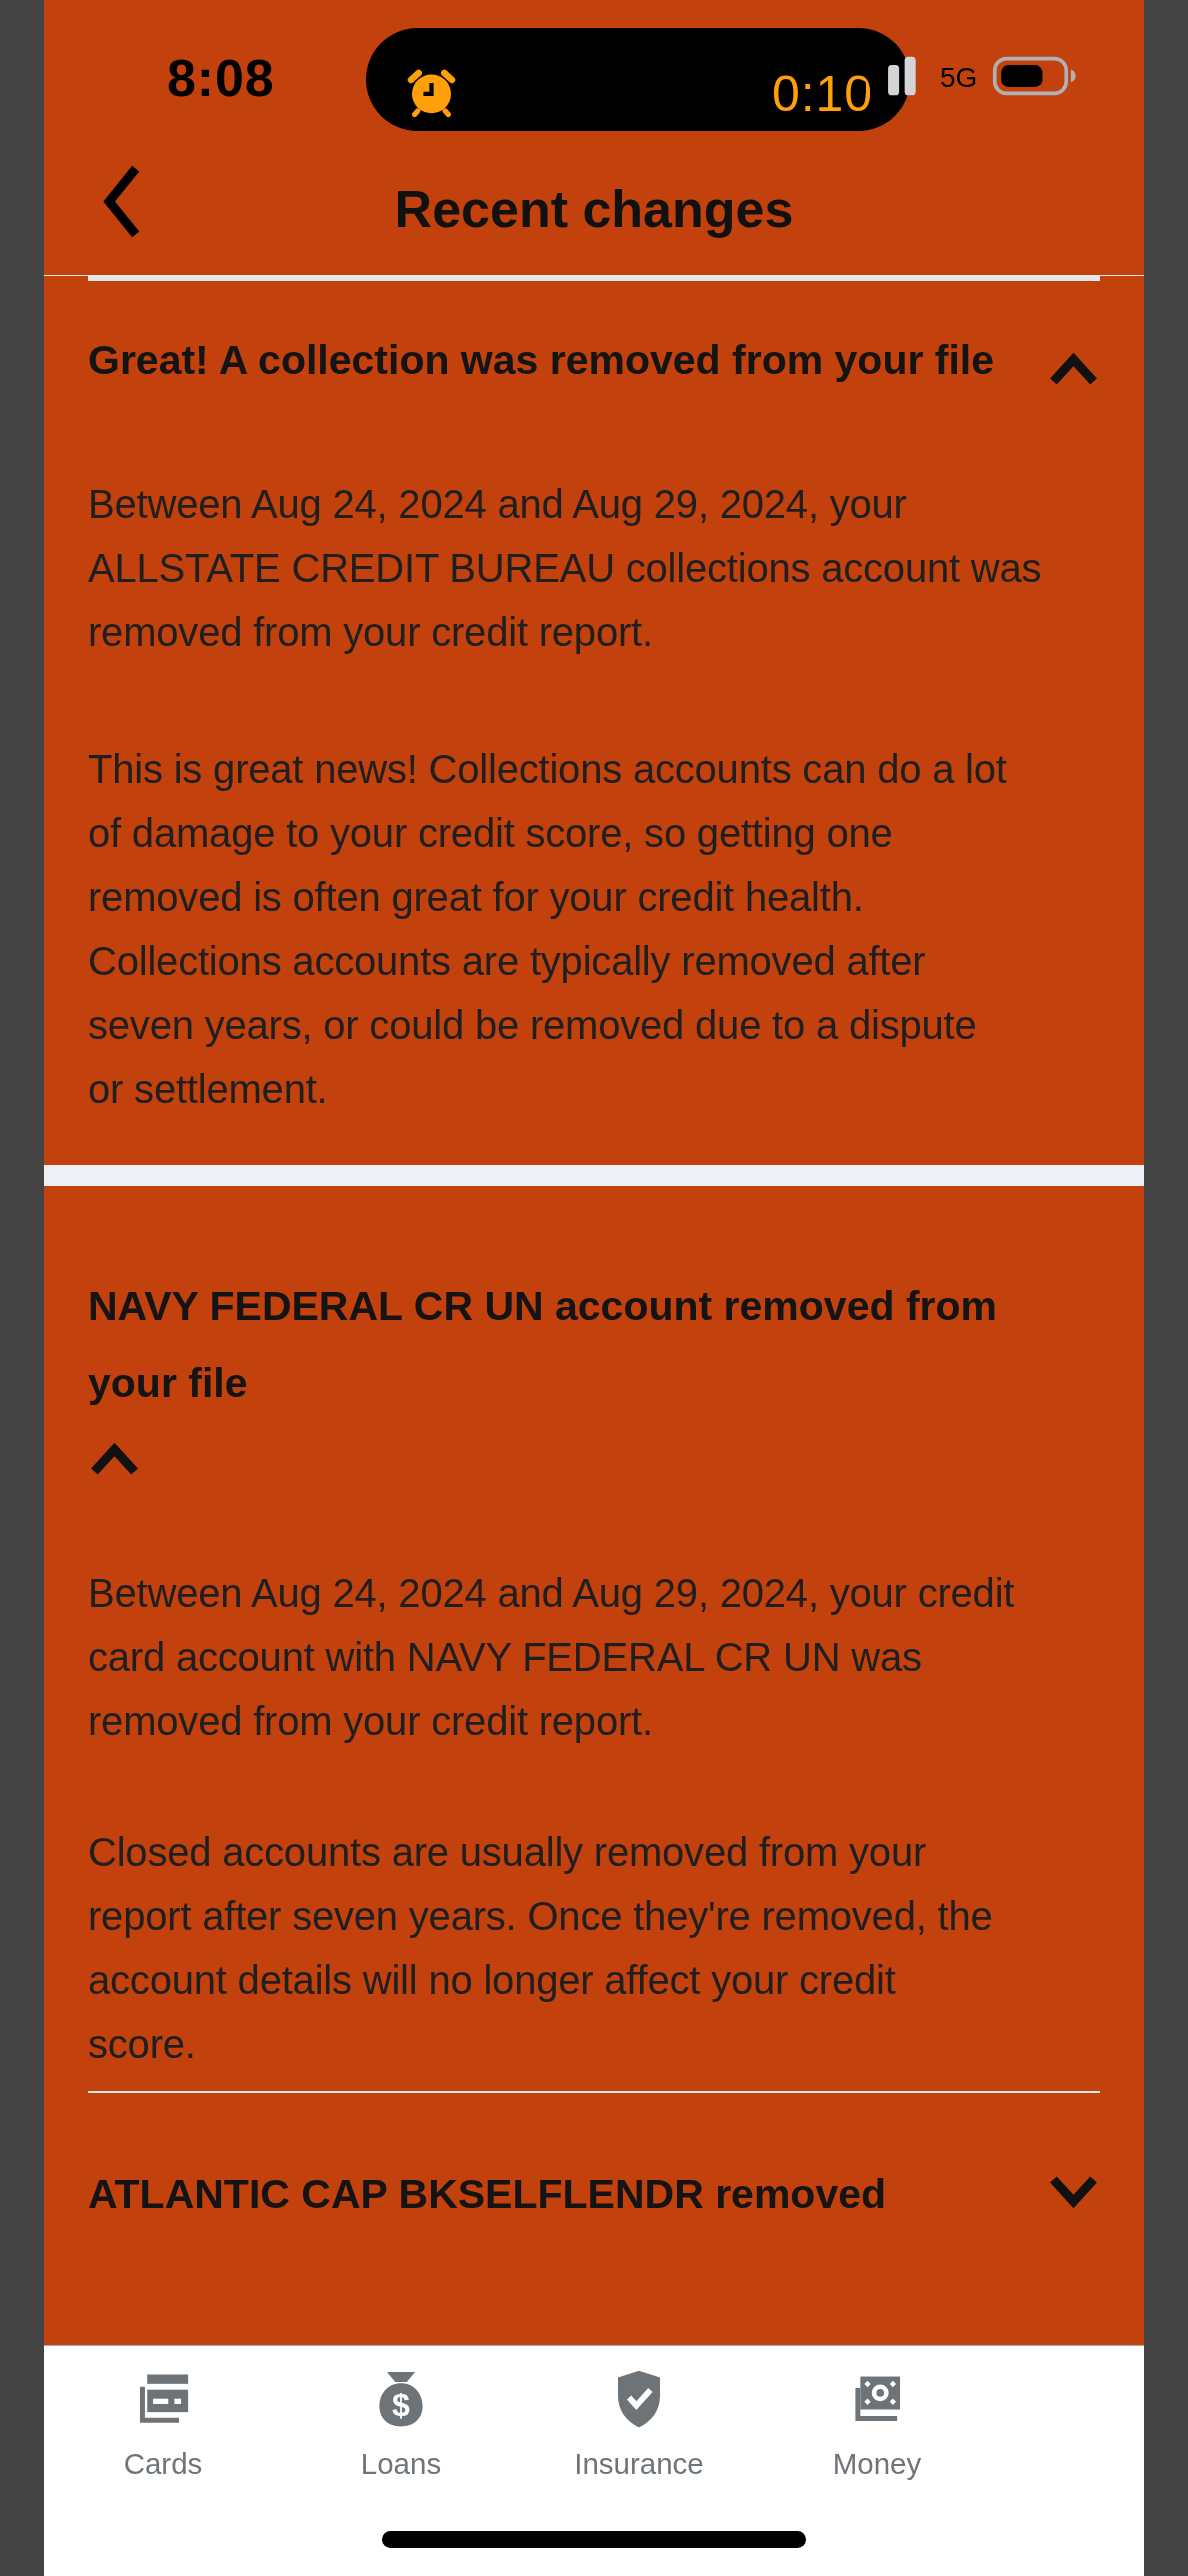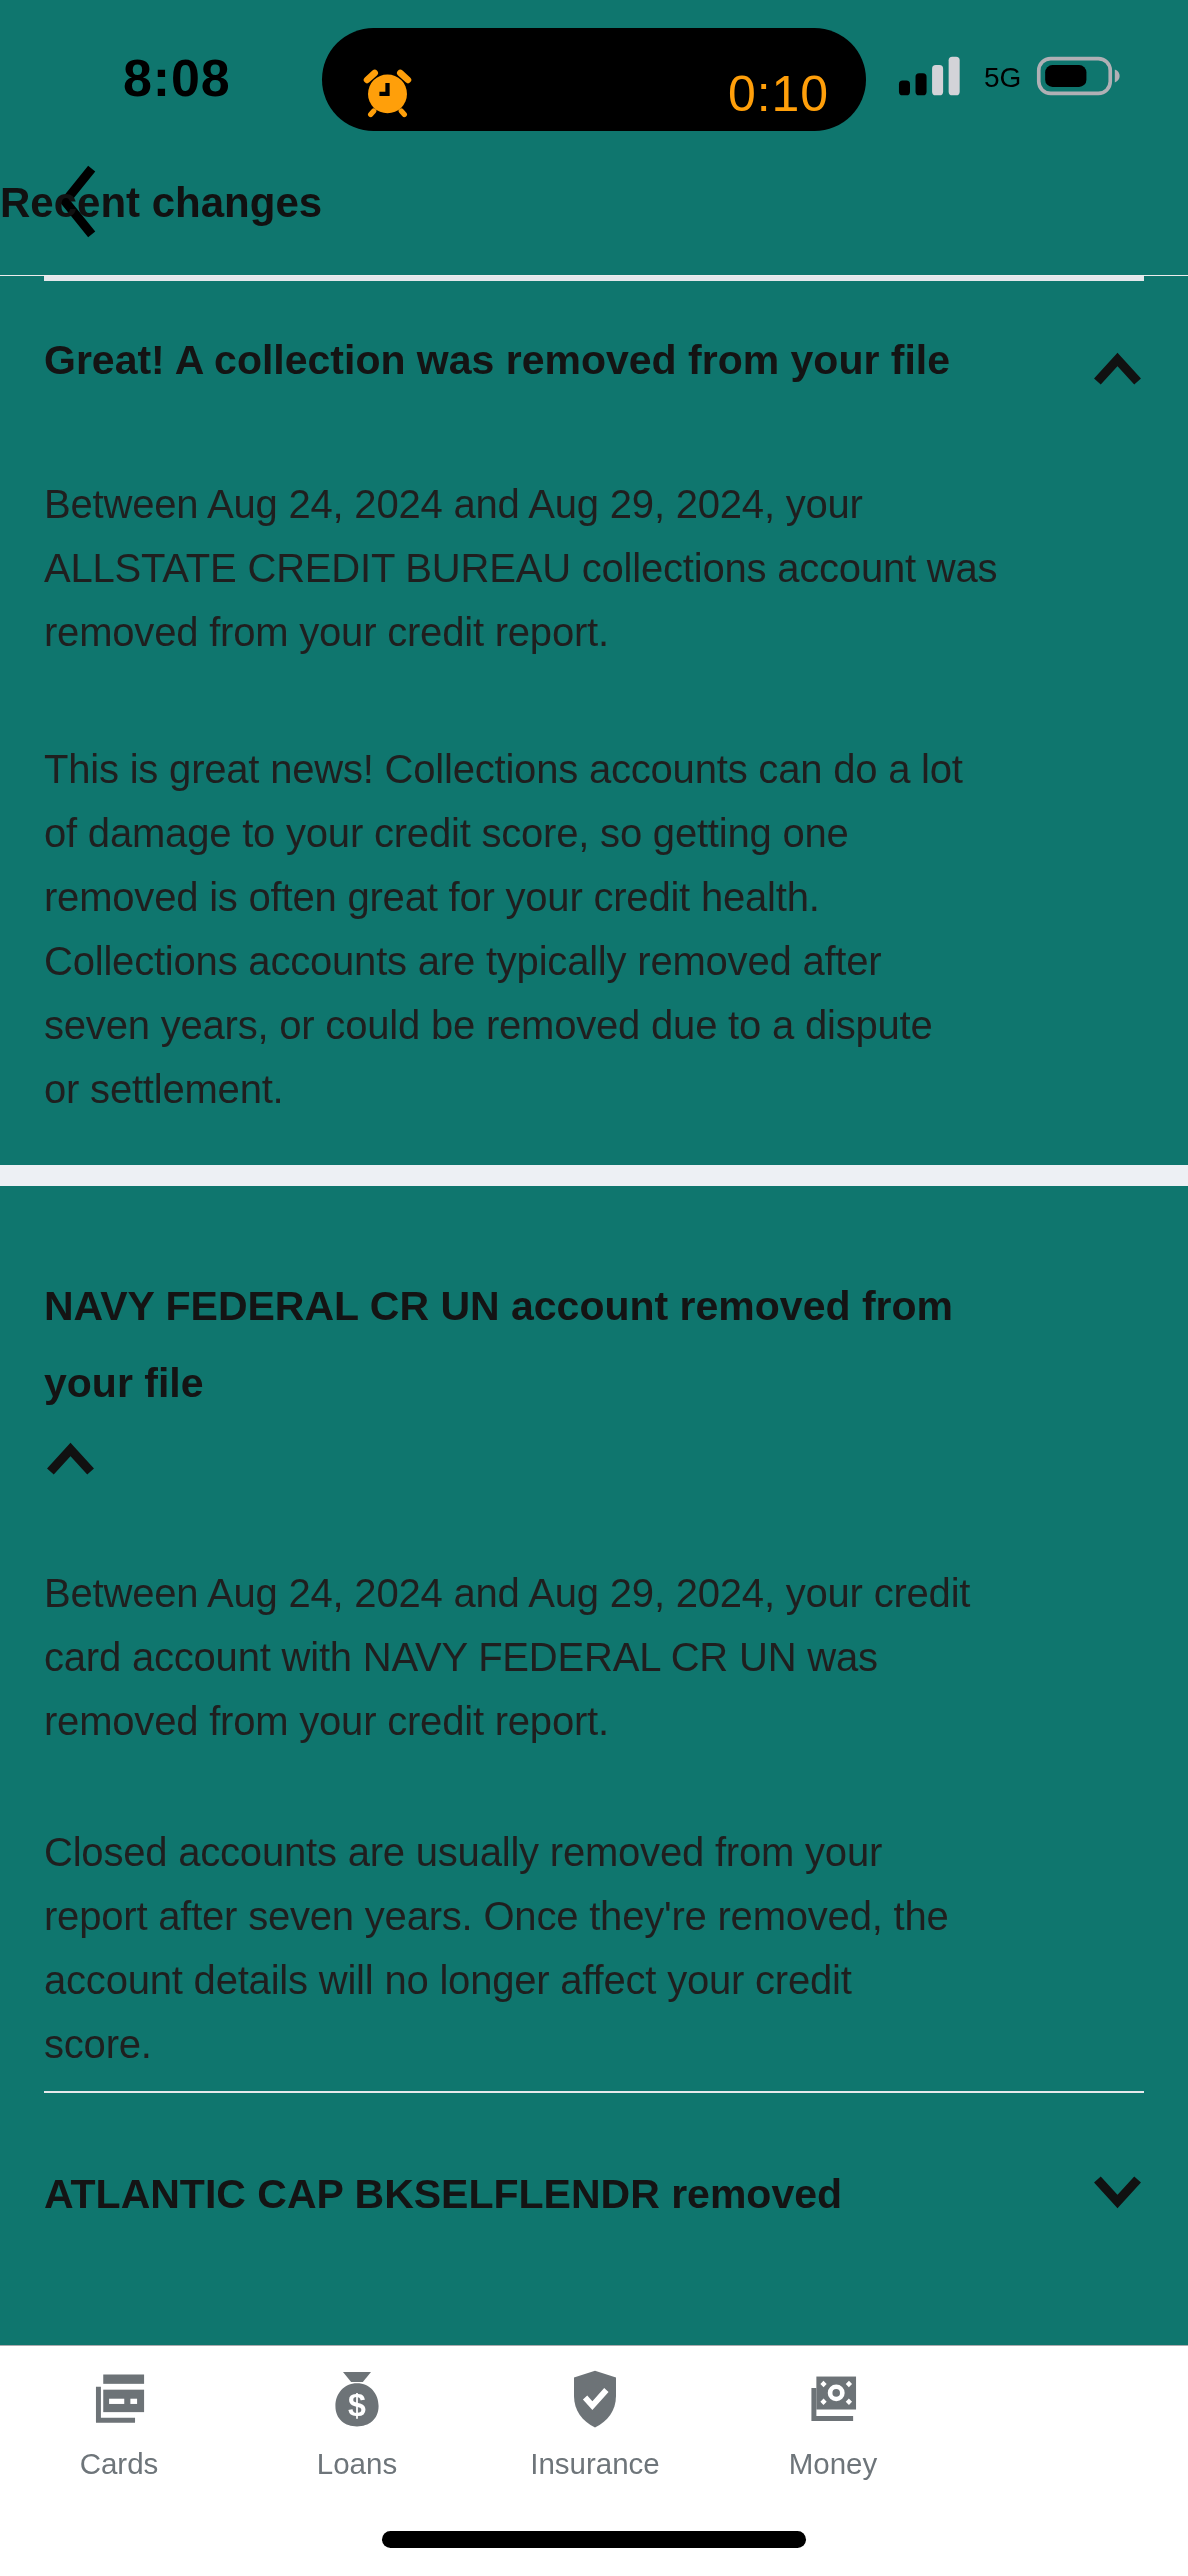--- a/index.html
+++ b/index.html
@@ -1,31 +1,31 @@
 <!DOCTYPE html>
 <html style="font-size:14.7px"><head>
 <meta charset="utf-8">
 <style>
   html,body{margin:0;padding:0;background:#444;}
   .screen{
-    position:relative;width:1188px;height:2576px;background:#0f766e;overflow:hidden;
+    position:relative;width:1100px;height:2576px;background:#c2410c;overflow:hidden;
     font-family:"Liberation Sans","DejaVu Sans",sans-serif;color:#1c1c1c;margin:0 auto;
   }
   
   .status-bar{position:relative;height:129px;}
   .sb-time{position:absolute;left:123px;top:48px;font-size:52px;font-weight:700;color:#000;letter-spacing:0.9px;}
   .island{position:absolute;left:322px;top:28px;width:544px;height:103px;background:#000;border-radius:52px;
     display:flex;align-items:flex-end;justify-content:space-between;box-sizing:border-box;padding:8px 37px;}
   .island .timer{font-size:50px;color:#ff9f0a;letter-spacing:0.9px;}
   .sb-right{position:absolute;right:64px;top:53px;display:flex;align-items:center;gap:14.7px;}
   .sb-5g{font-size:28px;font-weight:500;color:#000;text-align:right;}
   
   .nav-header{position:relative;height:147px;border-bottom:1.8px solid #ededed;box-sizing:border-box;}
   .back-btn{position:absolute;left:57px;top:31px;width:55px;height:85px;display:flex;align-items:center;}
-  .nav-title{position:absolute;left:0;right:0;top:50px;font-size:42px;font-weight:700;color:#111;}
+  .nav-title{position:absolute;left:0;right:0;top:50px;text-align:center;font-size:52px;font-weight:700;color:#111;}
   .top-divider{height:4.6px;background:#e3e7eb;margin:0 44px;}
   
   .content{padding:0 44px;}
   .panel-head{display:flex;justify-content:space-between;align-items:flex-start;cursor:pointer;}
   .panel-title{font-size:41px;font-weight:700;color:#141414;line-height:77px;white-space:pre-line;flex:1;padding-right:28px;}
   .panel-title.single{line-height:57px;}
   .chev{flex:0 0 auto;margin-top:20px;}
   .panel-head.h1m{margin-top:51px;}
   .para{font-size:40px;line-height:64px;color:#1f1f1f;white-space:pre-line;letter-spacing:-0.2px;}
   .p1a{margin-top:80px;}

